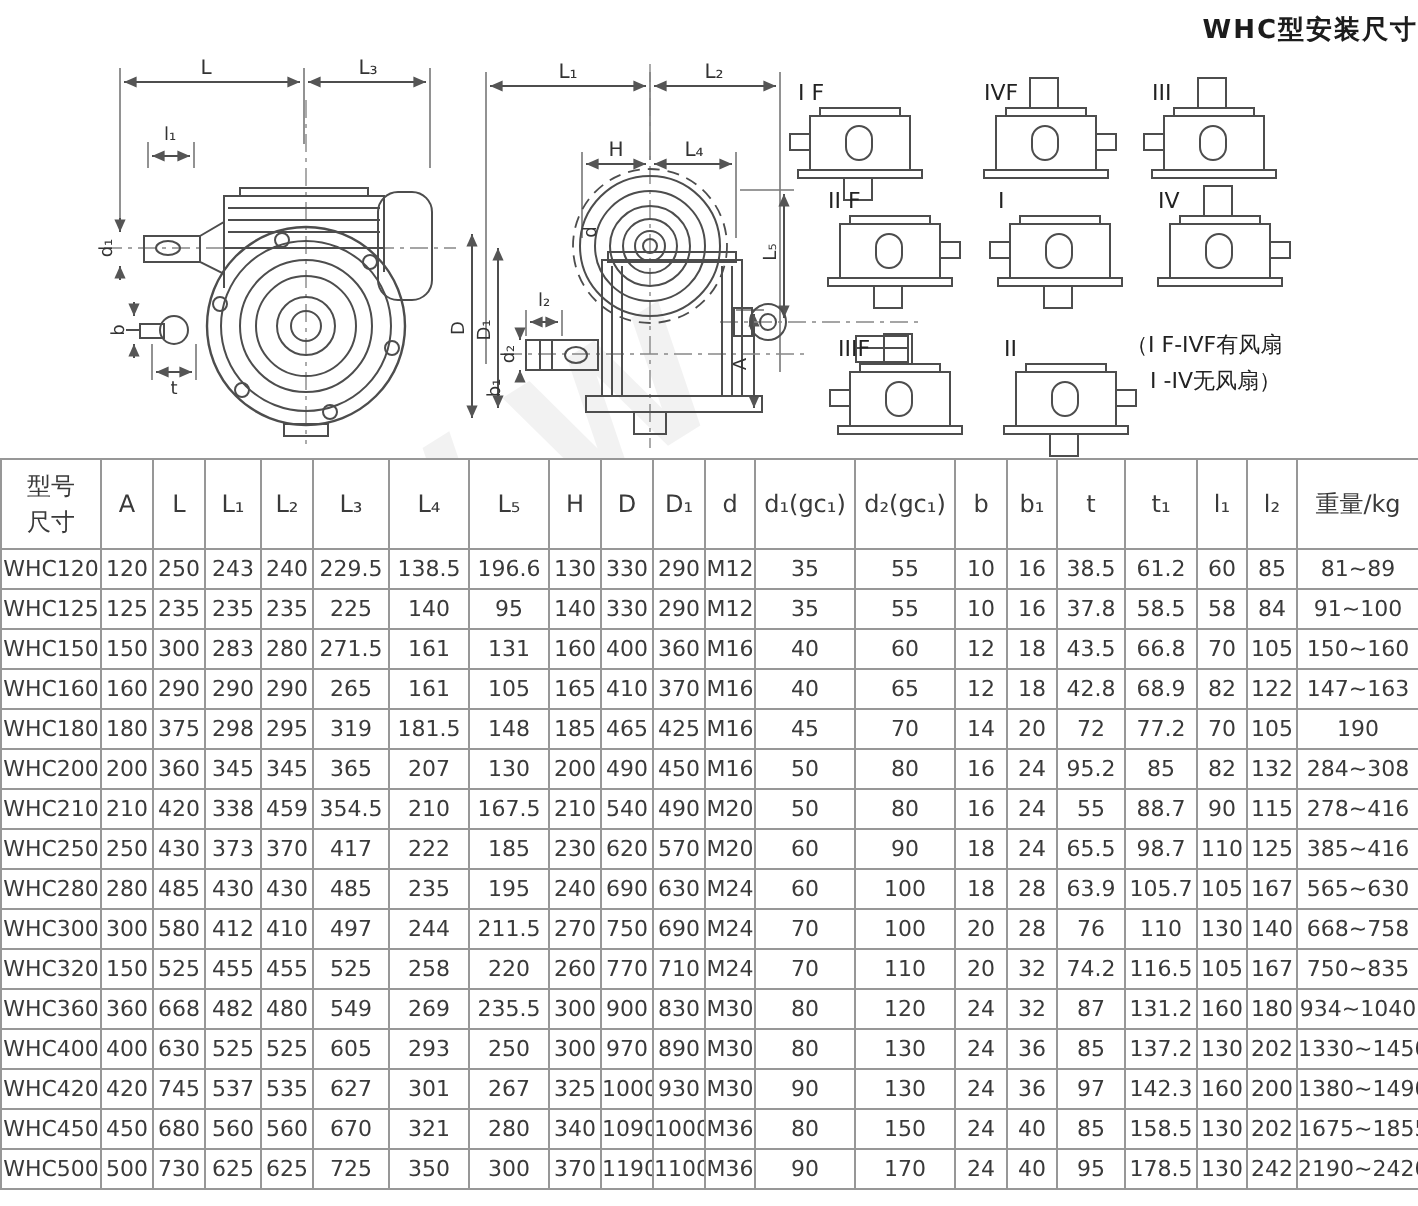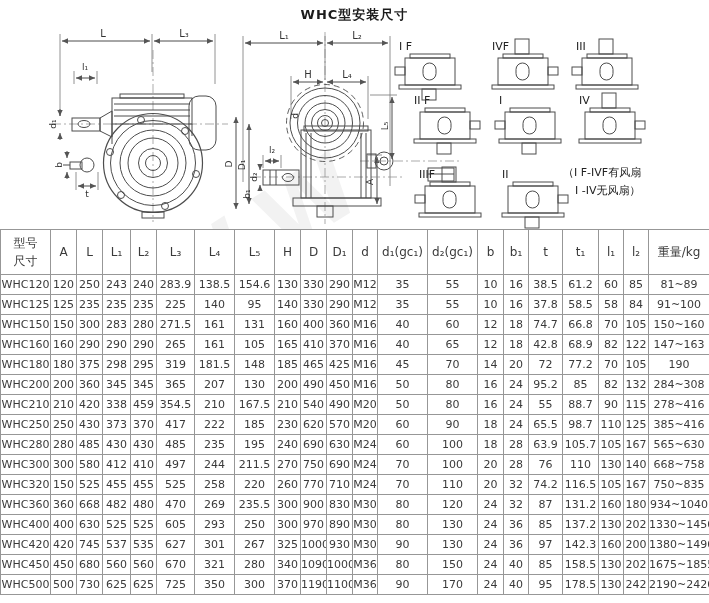--- a/index.html
+++ b/index.html
@@ -1,21 +1,21 @@
 <!DOCTYPE html>
 <html><head>
 <meta charset="utf-8">
 <style>
   html,body{margin:0;padding:0;}
   body{
     width:709px;height:603px;position:relative;overflow:hidden;
     background:#ffffff;font-family:"DejaVu Sans",sans-serif;color:#333;
   }
   .page-title{
-    position:absolute;top:6px;left:0;width:709px;text-align:center;
+    position:absolute;top:6px;left:0;width:709px;text-align:right;
     font-size:13px;color:#1c1c1c;letter-spacing:1px;font-weight:bold;
   }
   .watermark{
     position:absolute;color:rgba(130,130,130,0.10);font-weight:bold;
     pointer-events:none;white-space:nowrap;
   }
   .wm1{top:210px;left:30px;font-size:88px;letter-spacing:26px;transform:rotate(-32deg);}
   .wm2{top:430px;left:220px;font-size:72px;letter-spacing:22px;transform:rotate(-32deg);}
   svg.drawings{position:absolute;top:24px;left:0;}
   table.dim-table{
@@ -319,23 +319,23 @@
         <th>重量/kg</th>
       </tr>
     </thead>
     <tbody>
       <tr>
         <td>WHC120</td>
         <td>120</td>
         <td>250</td>
         <td>243</td>
         <td>240</td>
-        <td>283.9</td>
+        <td>229.5</td>
         <td>138.5</td>
-        <td>154.6</td>
+        <td>196.6</td>
         <td>130</td>
         <td>330</td>
         <td>290</td>
         <td>M12</td>
         <td>35</td>
         <td>55</td>
         <td>10</td>
         <td>16</td>
         <td>38.5</td>
         <td>61.2</td>
@@ -376,21 +376,21 @@
         <td>161</td>
         <td>131</td>
         <td>160</td>
         <td>400</td>
         <td>360</td>
         <td>M16</td>
         <td>40</td>
         <td>60</td>
         <td>12</td>
         <td>18</td>
-        <td>74.7</td>
+        <td>43.5</td>
         <td>66.8</td>
         <td>70</td>
         <td>105</td>
         <td>150~160</td>
       </tr>
       <tr>
         <td>WHC160</td>
         <td>160</td>
         <td>290</td>
         <td>290</td>
@@ -572,21 +572,21 @@
         <td>105</td>
         <td>167</td>
         <td>750~835</td>
       </tr>
       <tr>
         <td>WHC360</td>
         <td>360</td>
         <td>668</td>
         <td>482</td>
         <td>480</td>
-        <td>470</td>
+        <td>549</td>
         <td>269</td>
         <td>235.5</td>
         <td>300</td>
         <td>900</td>
         <td>830</td>
         <td>M30</td>
         <td>80</td>
         <td>120</td>
         <td>24</td>
         <td>32</td>

